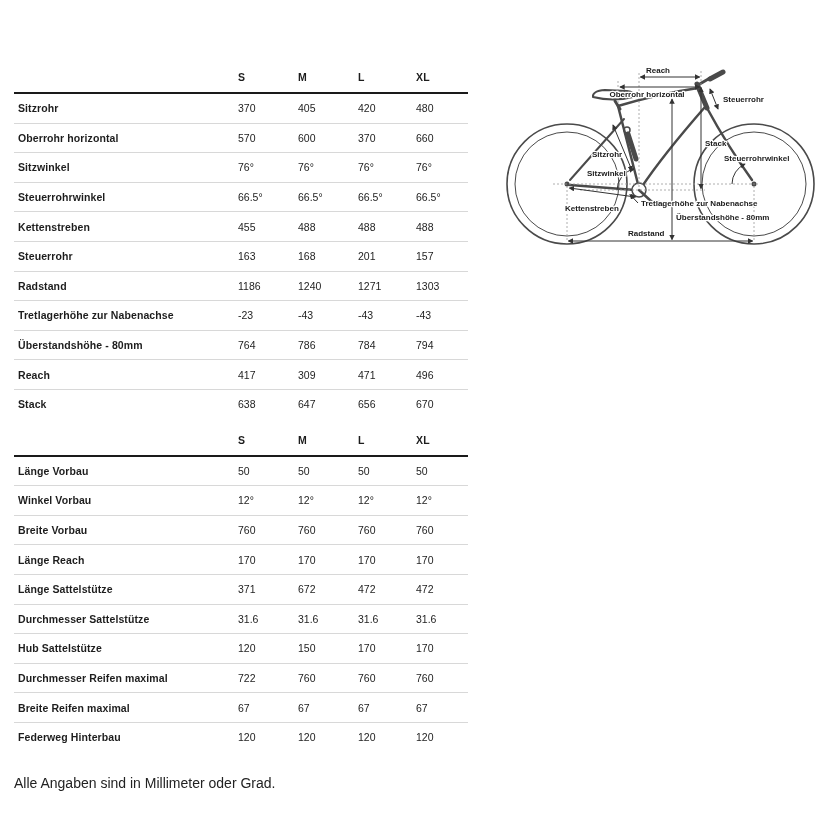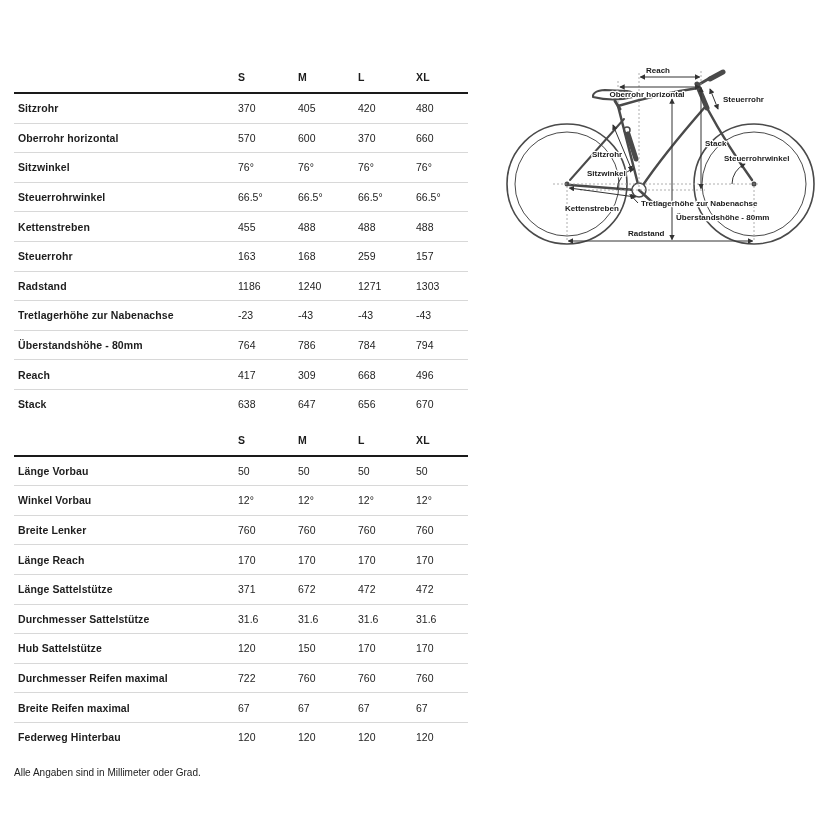--- a/index.html
+++ b/index.html
@@ -16,21 +16,21 @@
     align-items:center;height:30px;border-bottom:2px solid #1a1a1a;
   }
   .th{font-weight:bold;font-size:10.5px;letter-spacing:.2px;}
   .row{
     display:grid;grid-template-columns:224px 60px 60px 58px 1fr;
     align-items:center;height:28.6px;border-bottom:1px solid #d8d8d8;
   }
   .row:last-child{border-bottom:none;}
   .cell{font-size:10.5px;white-space:nowrap;}
   .cell.label{font-weight:bold;padding-left:4px;letter-spacing:.1px;}
-  .footer-note{margin-top:16px;font-size:10px;color:#222;padding-left:0px;}
+  .footer-note{margin-top:24px;font-size:14px;color:#222;padding-left:0px;}
   .diagram{position:absolute;left:495px;top:57px;width:330px;height:200px;}
   svg text{
     font-family:"Liberation Sans","DejaVu Sans",sans-serif;
     font-size:8px;font-weight:bold;fill:#1a1a1a;
     stroke:#ffffff;stroke-width:2.4;paint-order:stroke;stroke-linejoin:round;
   }
 </style>
 </head>
 <body>
 
@@ -77,21 +77,21 @@
           <div class="cell label">Kettenstreben</div>
           <div class="cell value">455</div>
           <div class="cell value">488</div>
           <div class="cell value">488</div>
           <div class="cell value">488</div>
         </div>
         <div class="row">
           <div class="cell label">Steuerrohr</div>
           <div class="cell value">163</div>
           <div class="cell value">168</div>
-          <div class="cell value">259</div>
+          <div class="cell value">201</div>
           <div class="cell value">157</div>
         </div>
         <div class="row">
           <div class="cell label">Radstand</div>
           <div class="cell value">1186</div>
           <div class="cell value">1240</div>
           <div class="cell value">1271</div>
           <div class="cell value">1303</div>
         </div>
         <div class="row">
@@ -105,21 +105,21 @@
           <div class="cell label">Überstandshöhe - 80mm</div>
           <div class="cell value">764</div>
           <div class="cell value">786</div>
           <div class="cell value">784</div>
           <div class="cell value">794</div>
         </div>
         <div class="row">
           <div class="cell label">Reach</div>
           <div class="cell value">417</div>
           <div class="cell value">309</div>
-          <div class="cell value">668</div>
+          <div class="cell value">471</div>
           <div class="cell value">496</div>
         </div>
         <div class="row">
           <div class="cell label">Stack</div>
           <div class="cell value">638</div>
           <div class="cell value">647</div>
           <div class="cell value">656</div>
           <div class="cell value">670</div>
         </div>
       </div>
@@ -142,21 +142,21 @@
           <div class="cell value">50</div>
         </div>
         <div class="row">
           <div class="cell label">Winkel Vorbau</div>
           <div class="cell value">12°</div>
           <div class="cell value">12°</div>
           <div class="cell value">12°</div>
           <div class="cell value">12°</div>
         </div>
         <div class="row">
-          <div class="cell label">Breite Lenker</div>
+          <div class="cell label">Breite Vorbau</div>
           <div class="cell value">760</div>
           <div class="cell value">760</div>
           <div class="cell value">760</div>
           <div class="cell value">760</div>
         </div>
         <div class="row">
           <div class="cell label">Länge Reach</div>
           <div class="cell value">170</div>
           <div class="cell value">170</div>
           <div class="cell value">170</div>

